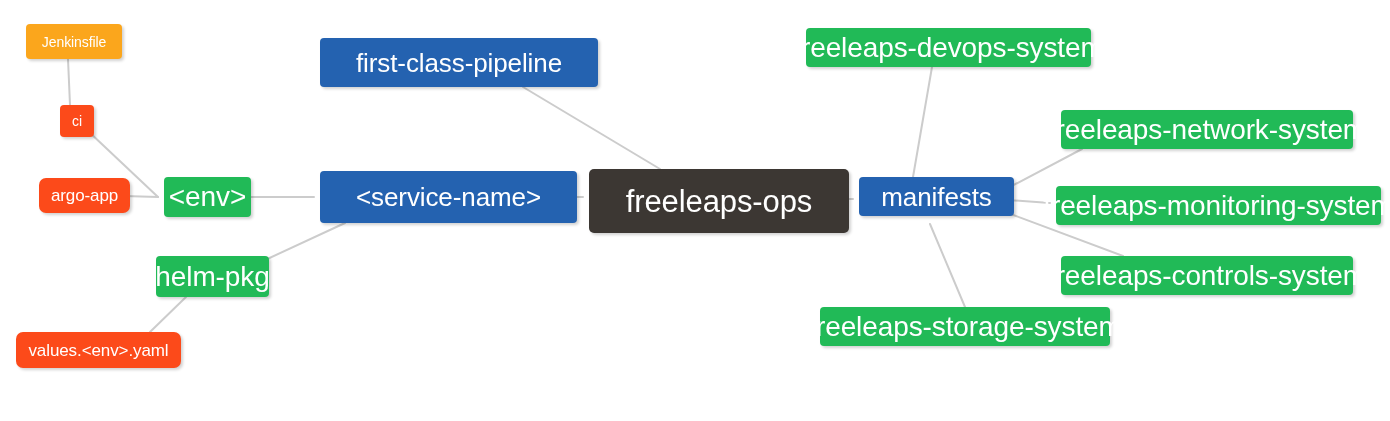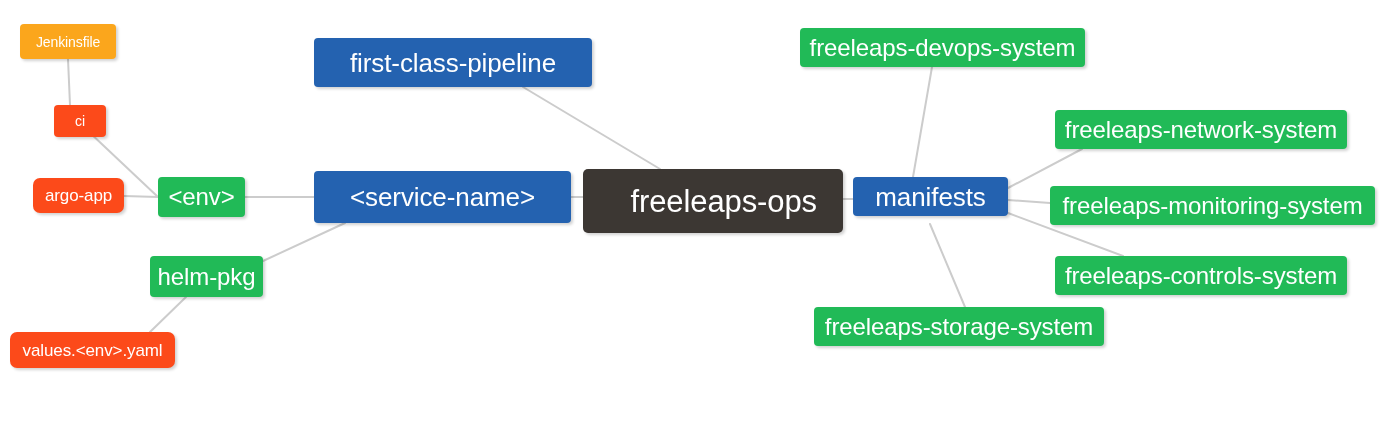--- a/index.html
+++ b/index.html
@@ -30,44 +30,45 @@
   .node {
     position: absolute;
     box-sizing: border-box;
     display: flex;
     align-items: center;
     justify-content: center;
     border-radius: 4px;
     color: #ffffff;
     white-space: nowrap;
     line-height: 1;
-    padding: 0 26px;
+    padding: 0 8px;
     box-shadow: 2px 2px 3px rgba(0,0,0,0.18);
     letter-spacing: -0.1px;
+    margin-left: 6px;
   }
   .node.root {
     background: #3c3733;
     font-size: 31px;
     border-radius: 5px;
   }
   .node.blue {
     background: #2462b0;
   }
   .node.green {
     background: #21ba57;
   }
   .node.orange {
     background: #fba61c;
   }
   .node.red {
     background: #fc4a1a;
   }
   .sz-xl { font-size: 31px; }
   .sz-lg { font-size: 26px; }
-  .sz-md { font-size: 24px; }
+  .sz-md { font-size: 28px; }
   .sz-sm { font-size: 17px; border-radius: 7px; }
   .sz-xs { font-size: 14px; }
 </style>
 </head>
 <body>
 
 <div id="canvas">
   <svg id="edges" viewBox="0 0 1390 421" width="1390" height="421" xmlns="http://www.w3.org/2000/svg">
       <line x1="68" y1="59" x2="70" y2="105" stroke="#cccccc" stroke-width="2" stroke-linecap="round"></line>
       <line x1="88" y1="131" x2="158" y2="197" stroke="#cccccc" stroke-width="2" stroke-linecap="round"></line>
@@ -102,21 +103,21 @@
       </div>
       <div class="node red sz-sm" style="left: 10px; top: 332px; width: 165px; height: 36px;">
         <span>values.&lt;env&gt;.yaml</span>
       </div>
       <div class="node blue sz-lg" style="left: 314px; top: 38px; width: 278px; height: 49px;">
         <span>first-class-pipeline</span>
       </div>
       <div class="node blue sz-lg" style="left: 314px; top: 171px; width: 257px; height: 52px;">
         <span>&lt;service-name&gt;</span>
       </div>
-      <div class="node root sz-xl" style="left: 583px; top: 169px; width: 260px; height: 64px; justify-content: flex-end;">
+      <div class="node root sz-xl" style="left: 583px; top: 169px; width: 260px; height: 64px;">
         <span>freeleaps-ops</span>
       </div>
       <div class="node blue sz-lg" style="left: 853px; top: 177px; width: 155px; height: 39px;">
         <span>manifests</span>
       </div>
       <div class="node green sz-md" style="left: 800px; top: 28px; width: 285px; height: 39px;">
         <span>freeleaps-devops-system</span>
       </div>
       <div class="node green sz-md" style="left: 1055px; top: 110px; width: 292px; height: 39px;">
         <span>freeleaps-network-system</span>

